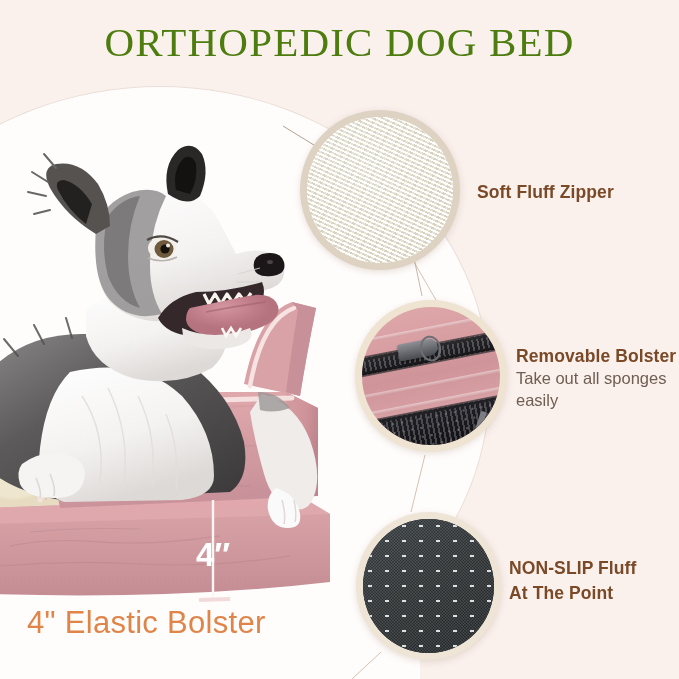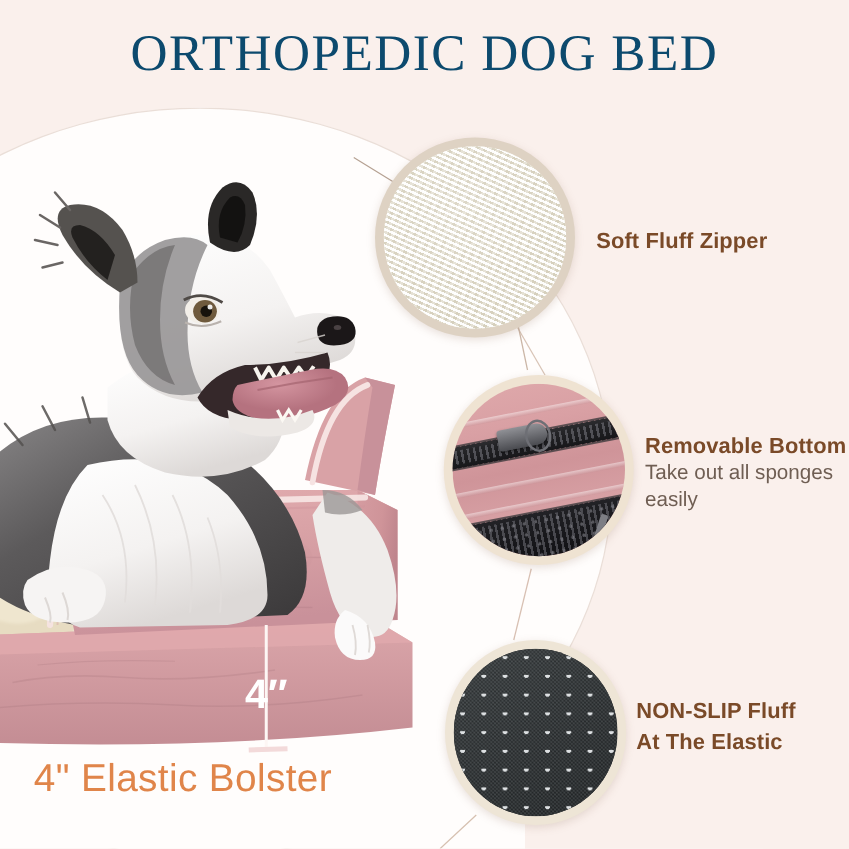--- a/index.html
+++ b/index.html
@@ -23,21 +23,21 @@
   .backdrop2{
     position:absolute;left:-200px;top:330px;width:620px;height:400px;
     background:#fffdfc;border-radius:40% 45% 0 0 / 55% 60% 0 0;
   }
 
   
   .title{
     position:absolute;left:0;top:18px;width:679px;text-align:center;
     font-family:"Liberation Serif", serif;
     font-size:41px;letter-spacing:1.2px;font-weight:400;
-    color:#0c4a6e;
+    color:#4d7c0f;
     white-space:nowrap;
     z-index:40;
   }
 
   
   #product{position:absolute;left:0;top:96px;width:360px;height:560px;z-index:12;}
 
   
   .callout{
     position:absolute;border-radius:50%;
@@ -336,28 +336,28 @@
         <div class="seam s1"></div>
         <div class="zip-band zb1"></div>
         <div class="seam s2"></div>
         <div class="seam s3"></div>
         <div class="zip-band zb2"></div>
         <div class="zip-pull"></div>
         <div class="zip-pull2"></div>
       </div>
     </div>
   </div>
-  <div class="label-h l2">Removable Bottom</div>
+  <div class="label-h l2">Removable Bolster</div>
   <div class="label-s l2s">Take out all sponges easily</div>
 
   <div class="callout c3">
     <div class="inner">
       <div class="nonslip"></div>
     </div>
   </div>
   <div class="label-h l3">
     <div>NON-SLIP Fluff</div>
-    <div>At The Elastic</div>
+    <div>At The Point</div>
   </div>
 
   <div class="caption">4" Elastic Bolster</div>
 
 </div>
 
 </body></html>

